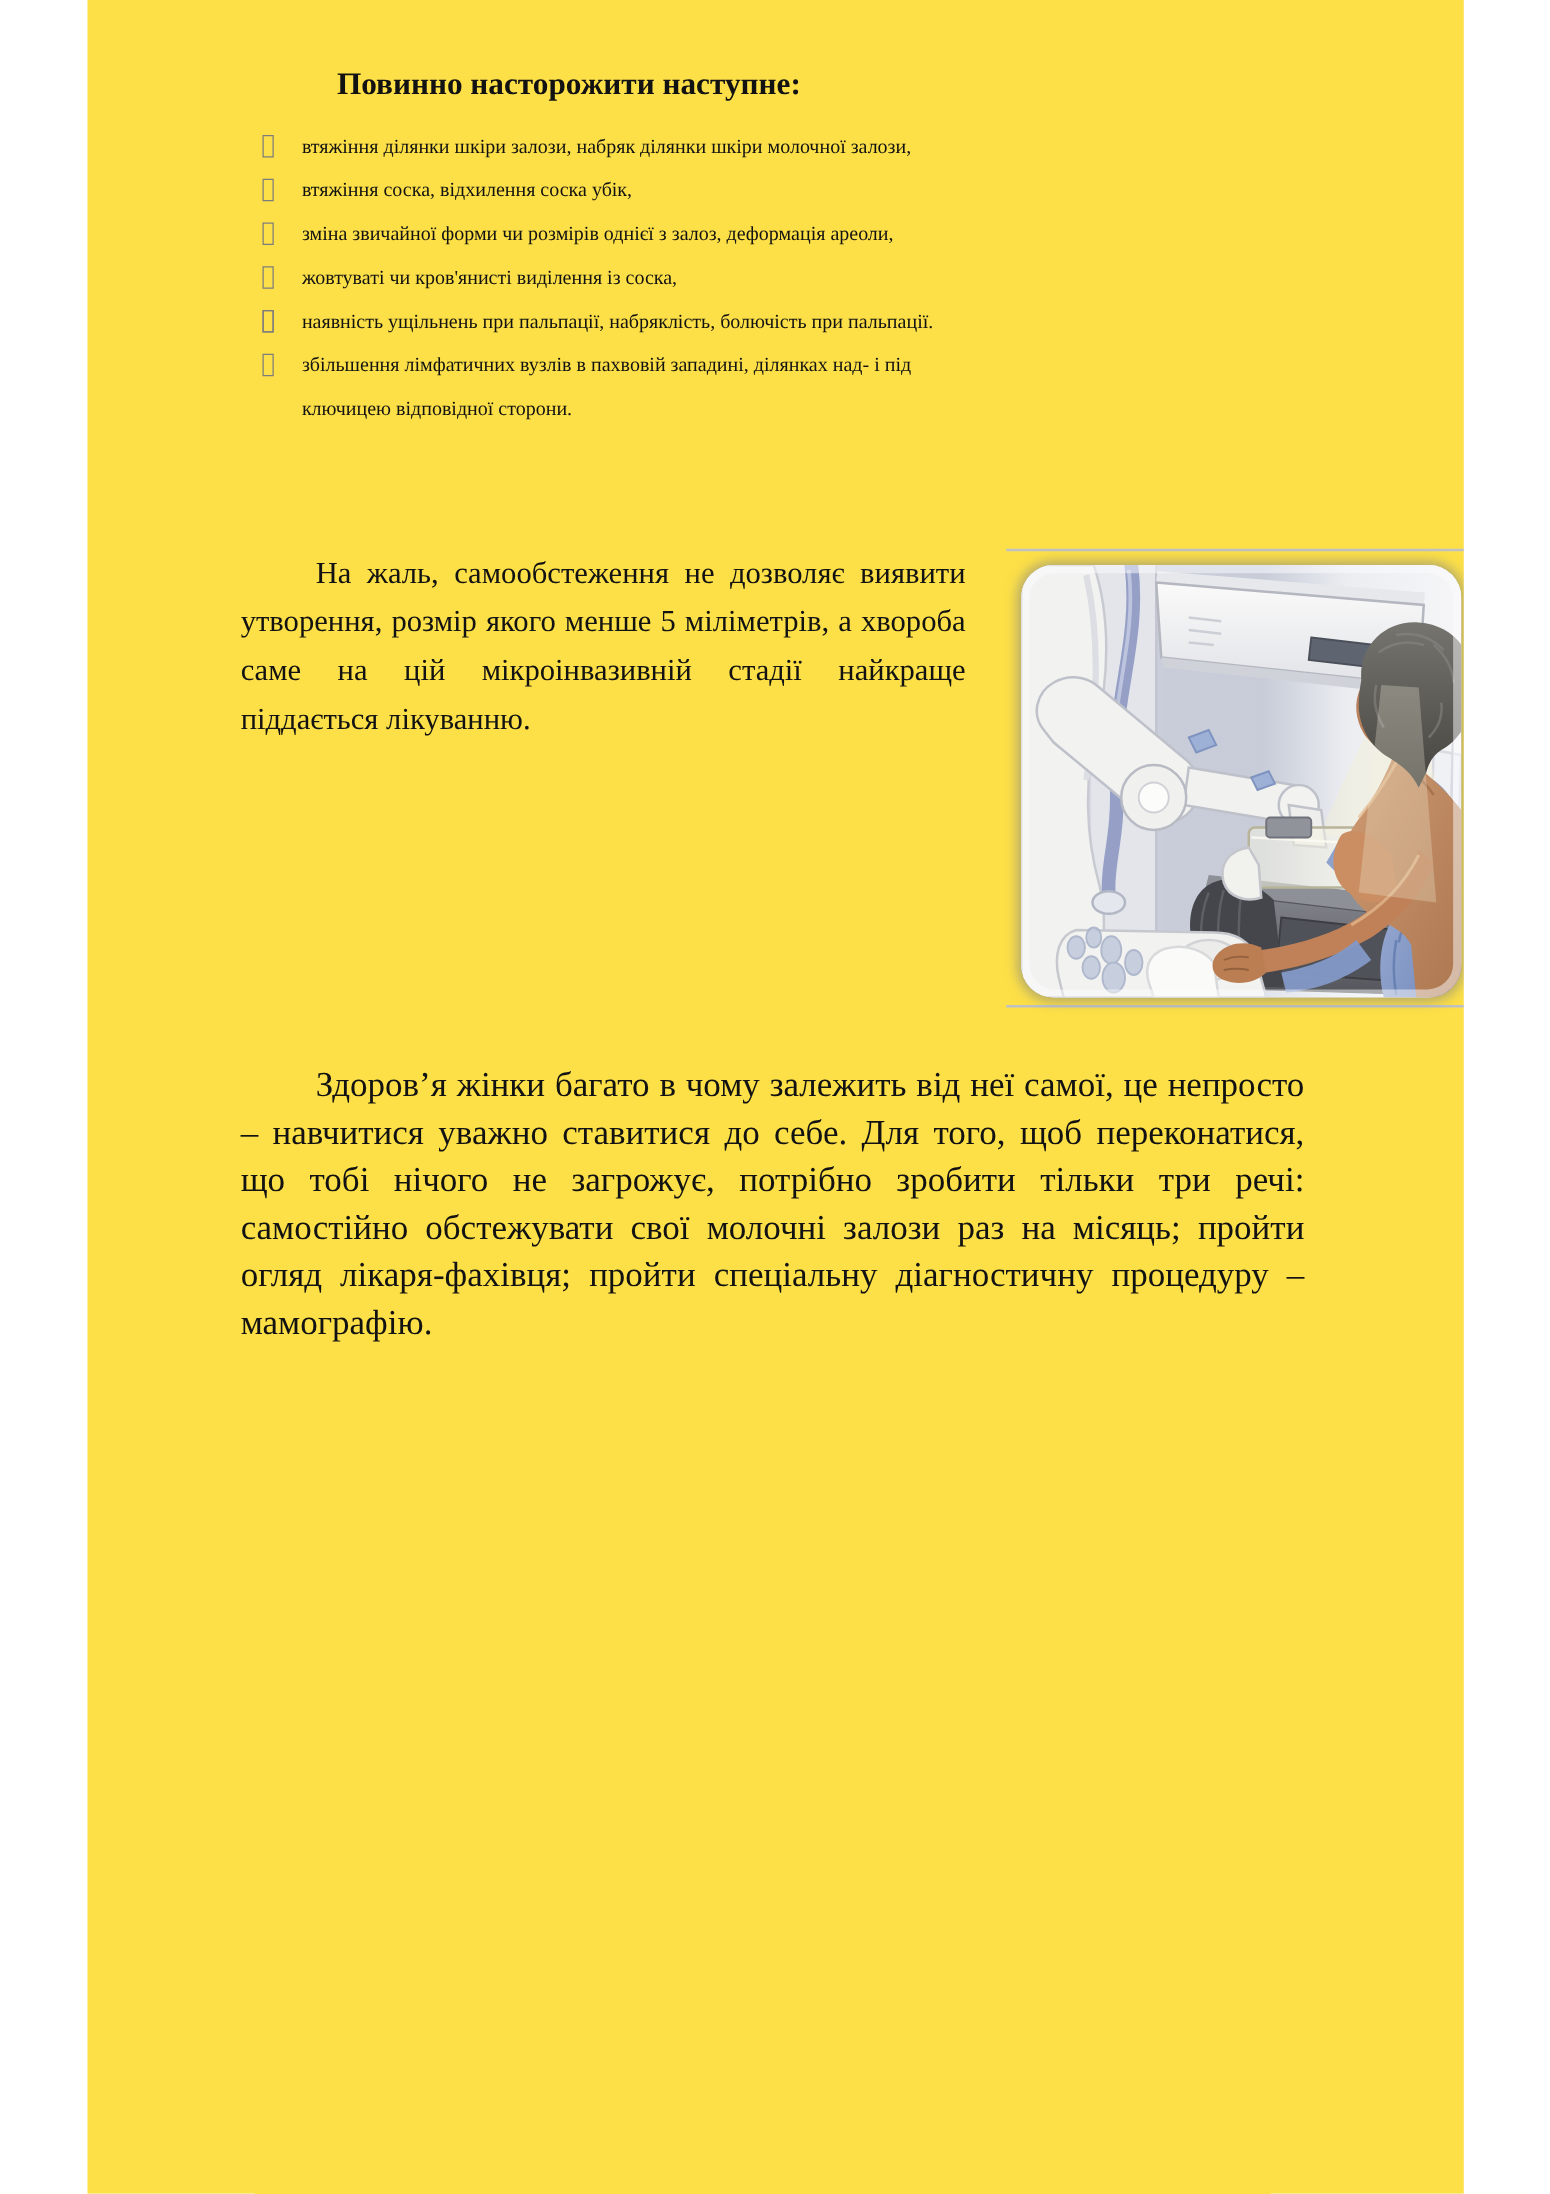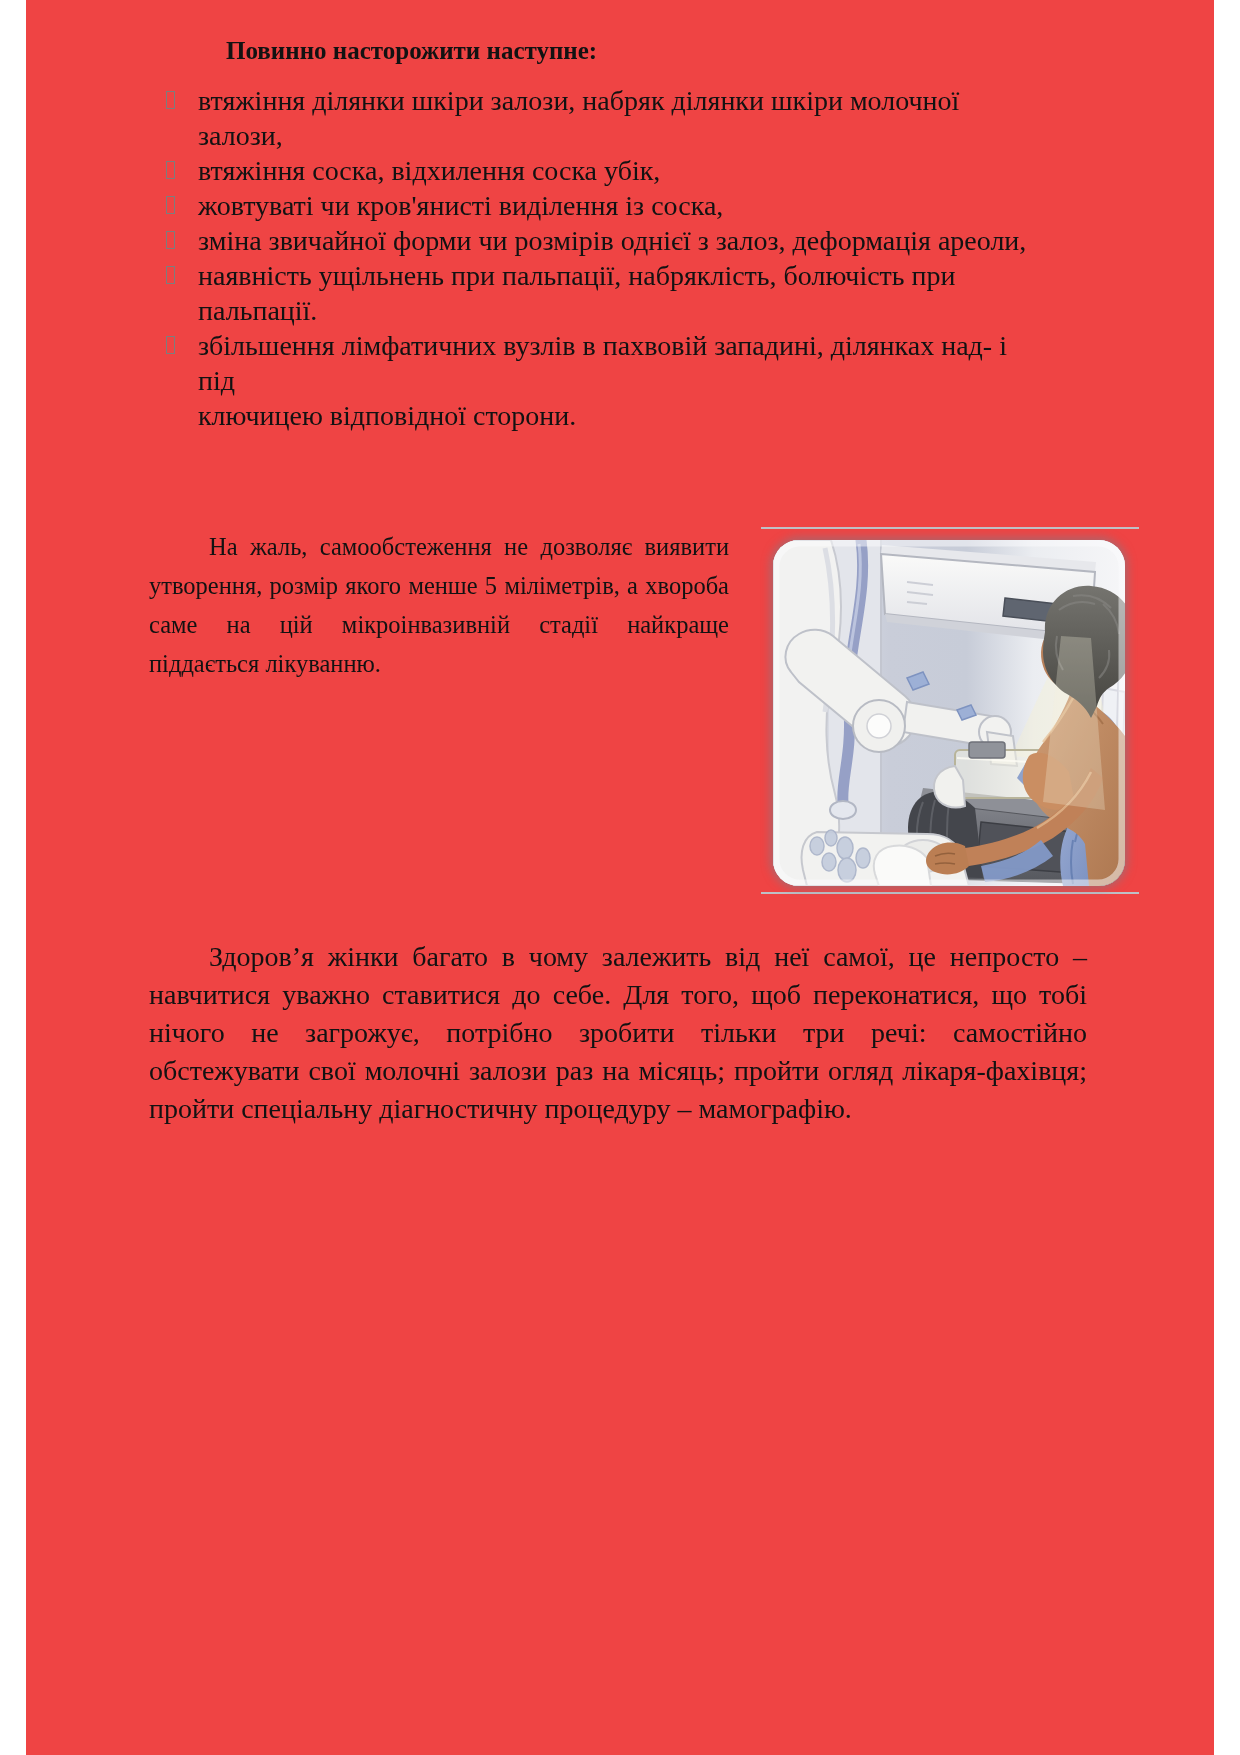--- a/index.html
+++ b/index.html
@@ -1,33 +1,33 @@
 <!DOCTYPE html>
 <html><head>
 <meta charset="utf-8">
 <style>
   html,body{margin:0;padding:0;background:#ffffff;}
   .page{
     position:relative;
-    width:1188px;height:1755px;
+    width:1101px;height:1755px;
     margin:0 auto;
-    background:#ef4444;
+    background:#fde047;
     box-sizing:border-box;
-    padding:36px 127px 0 123px;
+    padding:53px 127px 0 123px;
     font-family:"Liberation Serif","DejaVu Serif",serif;
     color:#121212;
     overflow:hidden;
   }
   .heading{
     font-size:25px;line-height:30px;font-weight:bold;
     margin:0;text-indent:77px;
   }
   ul.warnings{
     list-style:none;margin:17px 0 0 0;padding:0 58px 0 0;
-    font-size:28px;line-height:35px;
+    font-size:16px;line-height:35px;
   }
   ul.warnings li{position:relative;padding-left:49px;text-align:left;}
   .tofu{
     position:absolute;left:17px;top:8px;
     width:7px;height:16px;
     border:1.5px solid #7d7d7d;
     background:transparent;
   }
   .cols{display:flex;margin-top:94px;}
   .textcol{width:580px;flex:0 0 580px;margin-right:32px;}
@@ -65,25 +65,25 @@
     <li>
       <span class="tofu"></span>
       <span>втяжіння ділянки шкіри залози, набряк ділянки шкіри молочної залози,</span>
     </li>
     <li>
       <span class="tofu"></span>
       <span>втяжіння соска, відхилення соска убік,</span>
     </li>
     <li>
       <span class="tofu"></span>
+      <span>зміна звичайної форми чи розмірів однієї з залоз, деформація ареоли,</span>
+    </li>
+    <li>
+      <span class="tofu"></span>
       <span>жовтуваті чи кров'янисті виділення із соска,</span>
-    </li>
-    <li>
-      <span class="tofu"></span>
-      <span>зміна звичайної форми чи розмірів однієї з залоз, деформація ареоли,</span>
     </li>
     <li>
       <span class="tofu"></span>
     </li>
     <li>
       <span class="tofu"></span>
       <span>наявність ущільнень при пальпації, набряклість, болючість при пальпації.</span>
     </li>
     <li>
       <span class="tofu"></span>

